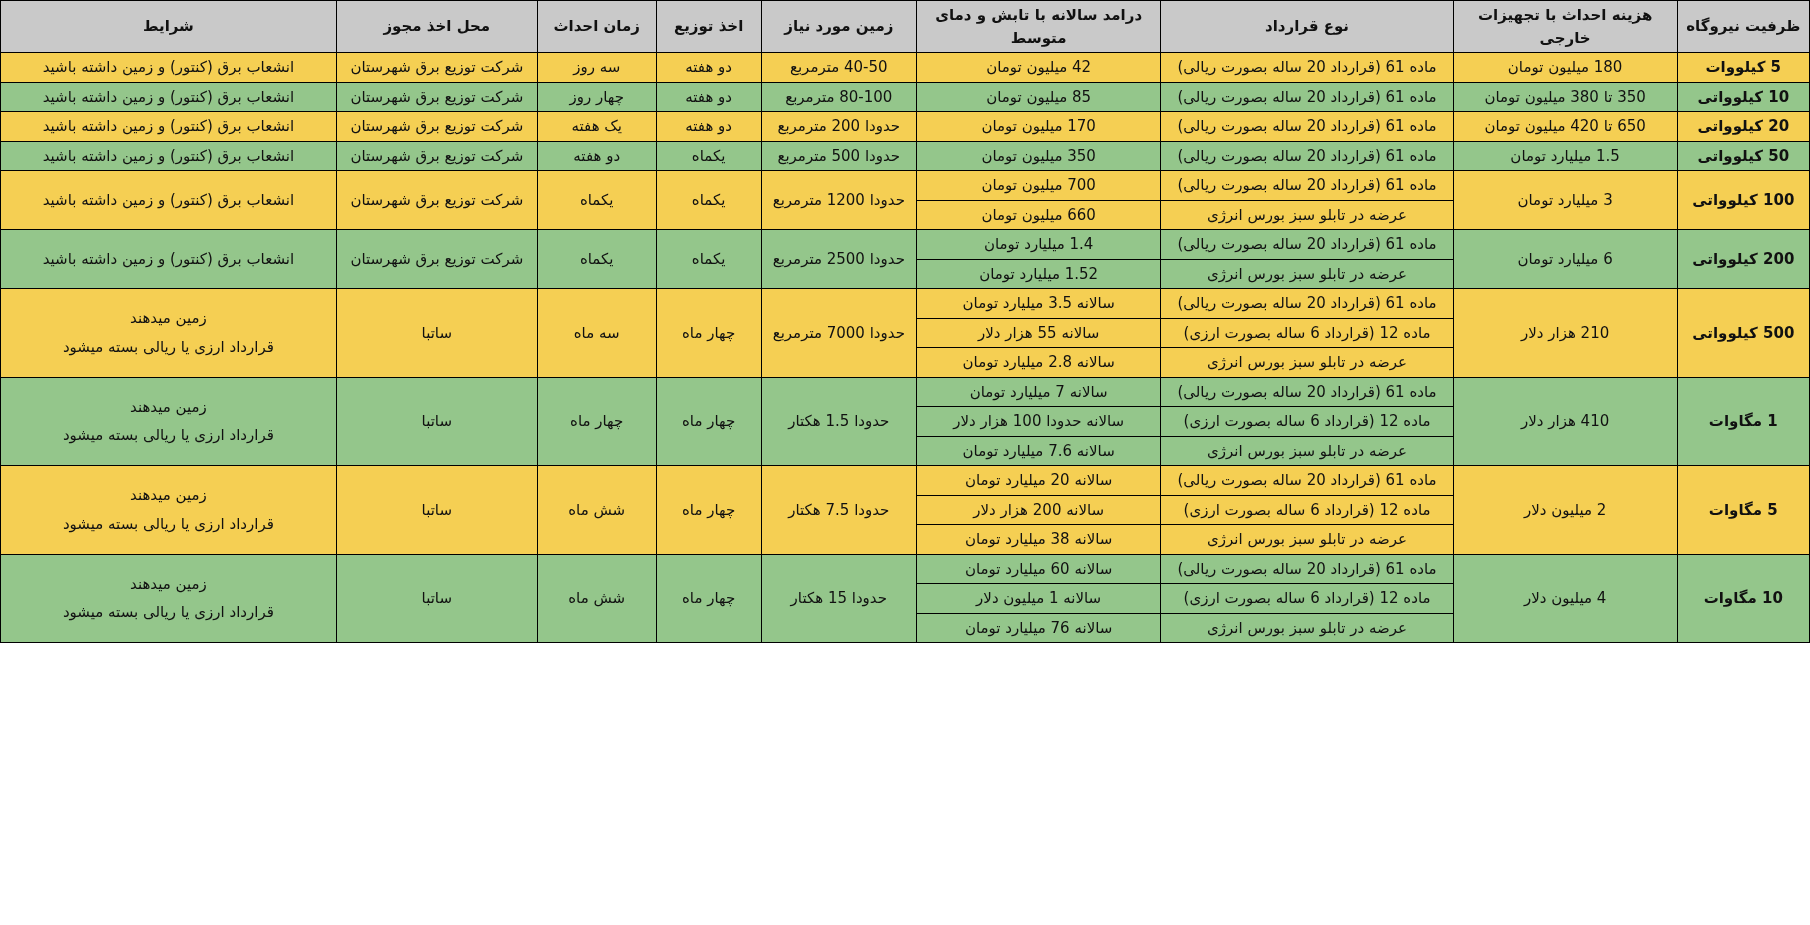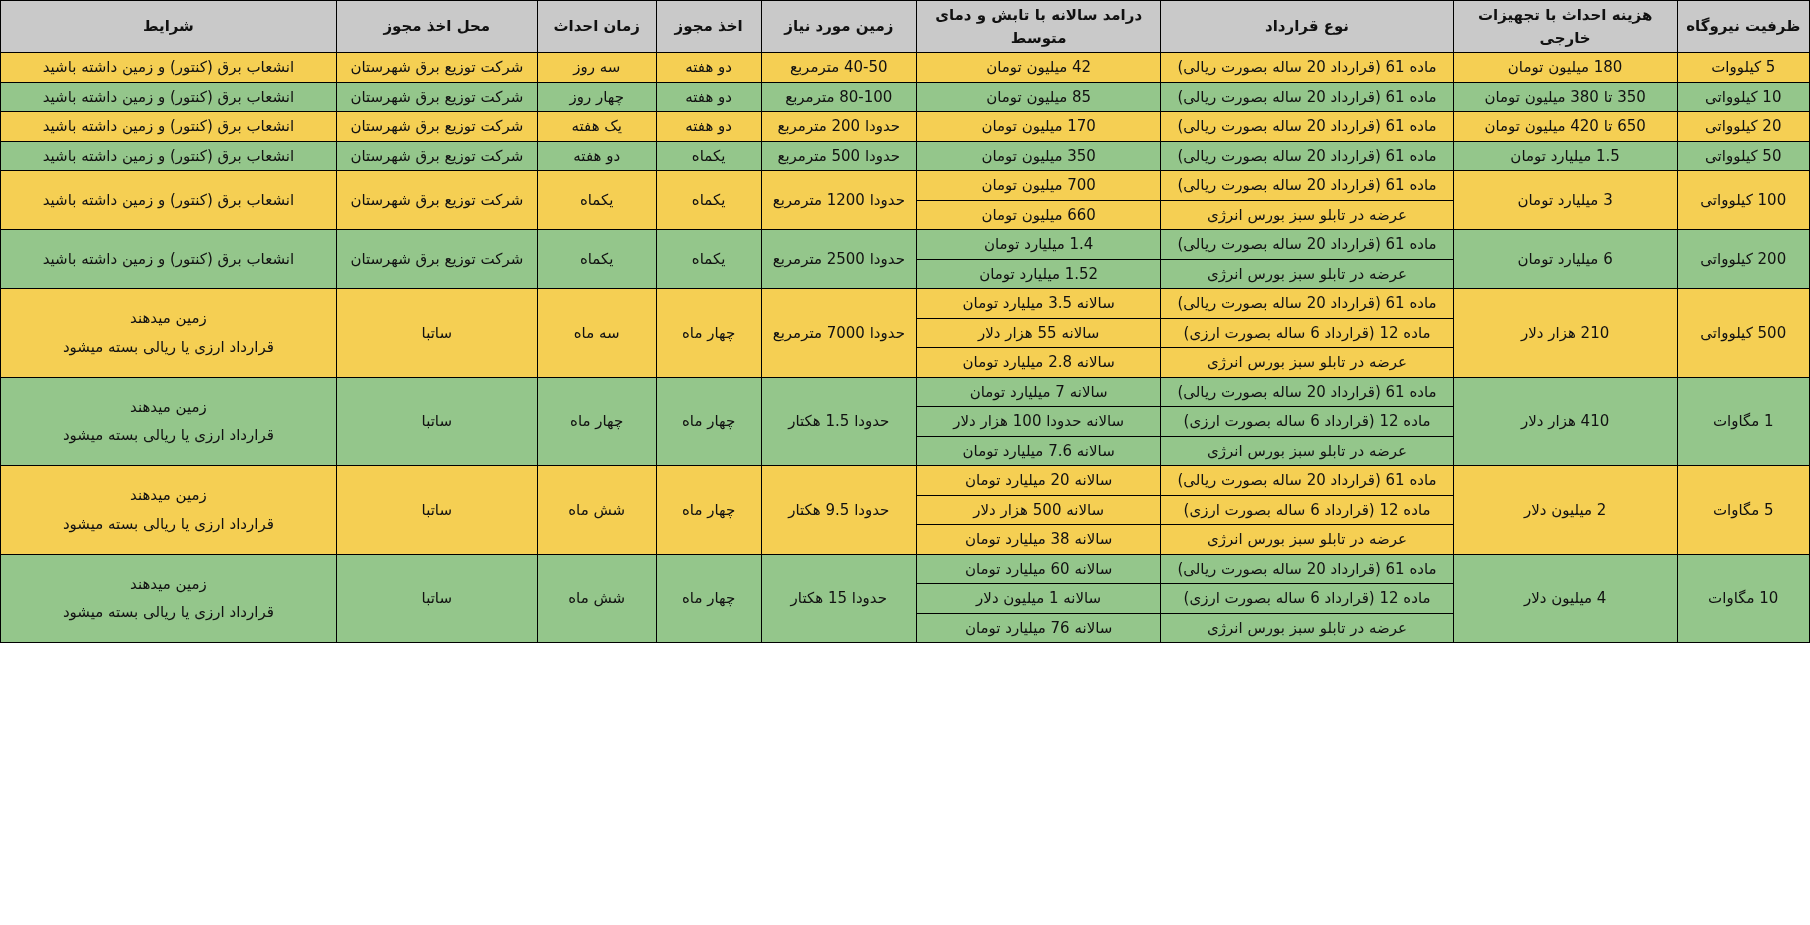--- a/index.html
+++ b/index.html
@@ -40,21 +40,21 @@
   col.c-cost      { width: 196px; }
   col.c-contract  { width: 256px; }
   col.c-income    { width: 214px; }
   col.c-land      { width: 136px; }
   col.c-permit    { width: 92px;  }
   col.c-build     { width: 104px; }
   col.c-place     { width: 176px; }
   col.c-terms     { width: 294px; }
 
   td.cap {
-    font-weight: normal;
+    font-weight: bold;
     font-size: 16px;
   }
 
   .cell-yellow { background: #f5cf53 !important; }
   .cell-green  { background: #94c68b !important; }
 
   .terms-multiline { text-align: right; padding-right: 10px; margin-top: 37px; }
   .terms-multiline div { line-height: 1.9; }
 </style>
 </head>
@@ -72,21 +72,21 @@
     <col class="c-place">
     <col class="c-terms">
   </colgroup>
   <thead>
     <tr>
       <th>ظرفیت نیروگاه</th>
       <th>هزینه احداث با تجهیزات خارجی</th>
       <th>نوع قرارداد</th>
       <th>درامد سالانه با تابش و دمای متوسط</th>
       <th>زمین مورد نیاز</th>
-      <th>اخذ مجوز</th>
+      <th>اخذ توزیع</th>
       <th>زمان احداث</th>
       <th>محل اخذ مجوز</th>
       <th>شرایط</th>
     </tr>
   </thead>
   <tbody id="table-body">
       <tr>
         <td class="cap cell-yellow">5 کیلووات</td>
         <td class=" cell-yellow">180 میلیون تومان</td>
         <td class=" cell-yellow">ماده 61 (قرارداد 20 ساله بصورت ریالی)</td>
@@ -214,32 +214,32 @@
       </tr>
       <tr>
         <td class=" cell-green">عرضه در تابلو سبز بورس انرژی</td>
         <td class=" cell-green">سالانه 7.6 میلیارد تومان</td>
       </tr>
       <tr>
         <td class="cap cell-yellow" rowspan="3">5 مگاوات</td>
         <td class=" cell-yellow" rowspan="3">2 میلیون دلار</td>
         <td class=" cell-yellow">ماده 61 (قرارداد 20 ساله بصورت ریالی)</td>
         <td class=" cell-yellow">سالانه 20 میلیارد تومان</td>
-        <td class=" cell-yellow" rowspan="3">حدودا 9.5 هکتار</td>
+        <td class=" cell-yellow" rowspan="3">حدودا 7.5 هکتار</td>
         <td class=" cell-yellow" rowspan="3">چهار ماه</td>
         <td class=" cell-yellow" rowspan="3">شش ماه</td>
         <td class=" cell-yellow" rowspan="3">ساتبا</td>
         <td class="cell-yellow terms-multiline" rowspan="3">
           <div>زمین میدهند</div>
           <div>قرارداد ارزی یا ریالی بسته میشود</div>
         </td>
       </tr>
       <tr>
         <td class=" cell-yellow">ماده 12 (قرارداد 6 ساله بصورت ارزی)</td>
-        <td class=" cell-yellow">سالانه 500 هزار دلار</td>
+        <td class=" cell-yellow">سالانه 200 هزار دلار</td>
       </tr>
       <tr>
         <td class=" cell-yellow">عرضه در تابلو سبز بورس انرژی</td>
         <td class=" cell-yellow">سالانه 38 میلیارد تومان</td>
       </tr>
       <tr>
         <td class="cap cell-green" rowspan="3">10 مگاوات</td>
         <td class=" cell-green" rowspan="3">4 میلیون دلار</td>
         <td class=" cell-green">ماده 61 (قرارداد 20 ساله بصورت ریالی)</td>
         <td class=" cell-green">سالانه 60 میلیارد تومان</td>

